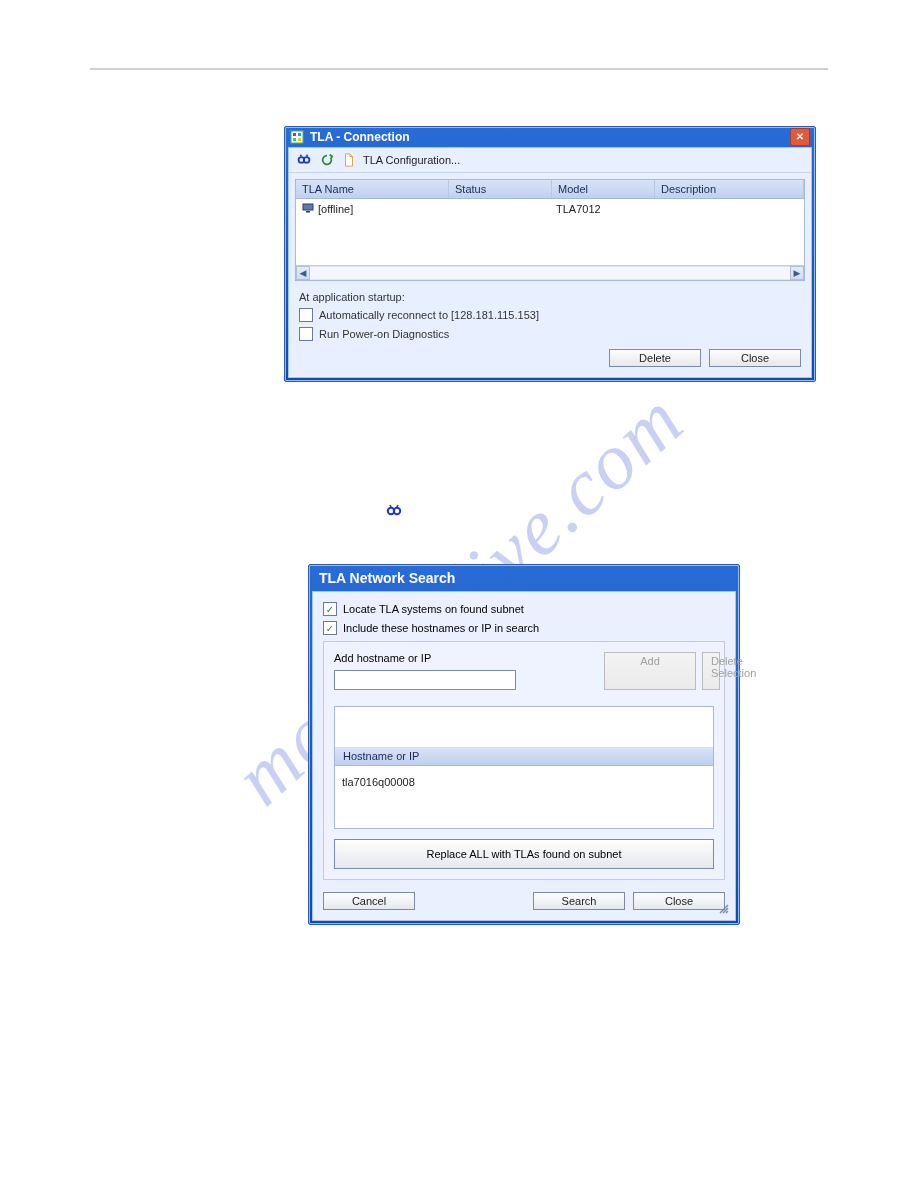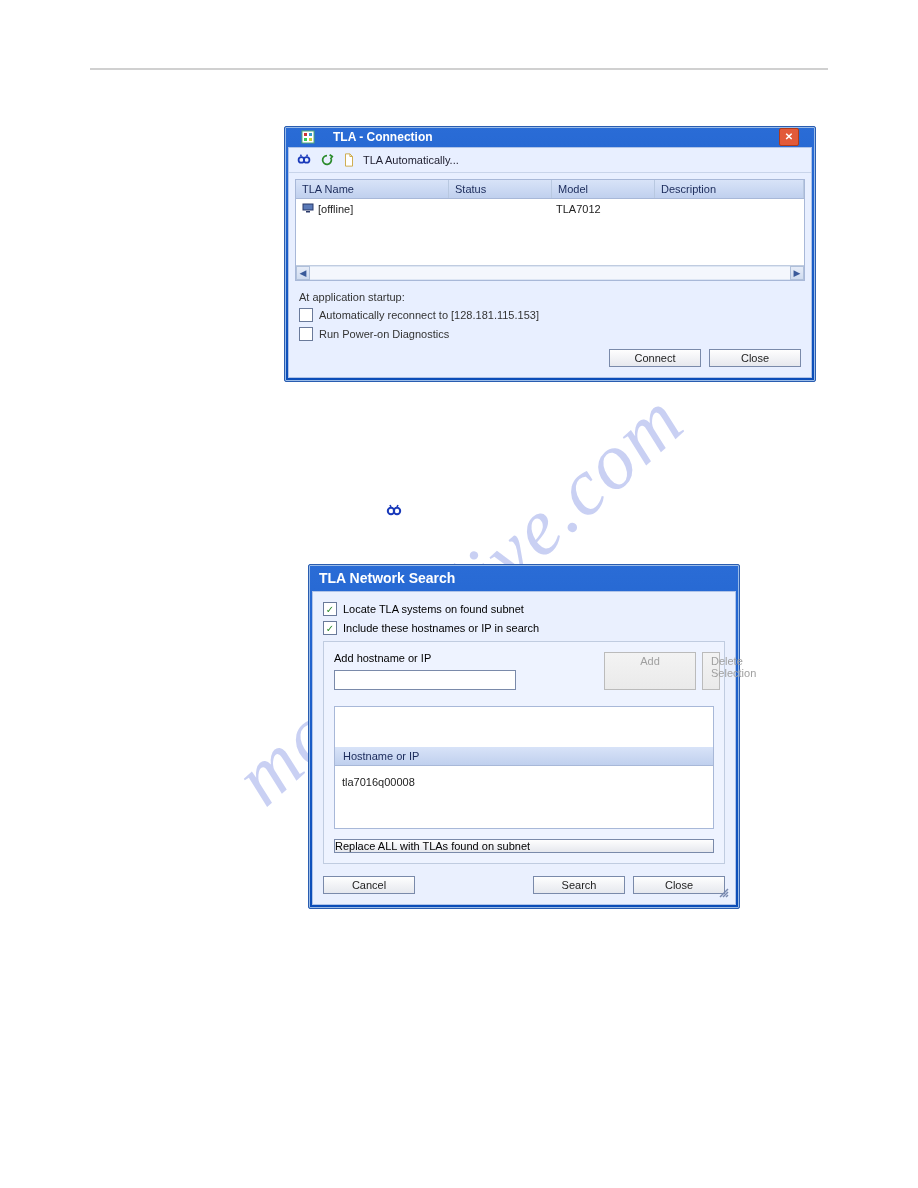--- a/index.html
+++ b/index.html
@@ -27,25 +27,24 @@
     width: 530px;
     background: linear-gradient(#2a6cd6, #0b4db8);
     border: 1px solid #2a5db0;
     box-shadow: 0 0 0 1px #9bbce8 inset;
     border-radius: 2px;
   }
   .titlebar {
     height: 20px;
     display: flex;
     align-items: center;
-    padding: 0 16px;
+    padding: 0 5px;
     color: #fff;
     font-weight: bold;
     font-size: 12px;
-    gap: 12px;
   }
   .titleicon {
     width: 14px;
     height: 14px;
     margin-right: 6px;
     display: inline-block;
   }
   .closebtn {
     margin-left: auto;
     width: 18px;
@@ -251,21 +250,22 @@
     color: #1a2a5a;
     margin-top: 40px;
   }
   .listcell {
     padding: 10px 8px 40px 7px;
     color: #222;
   }
   .btnwide {
     border: 1px solid #7a8aaa;
     background: linear-gradient(#fefefe, #e6e8ee);
-    padding: 0;
+    padding: 8px;
+    text-align: center;
     margin-top: 10px;
   }
   .w2-btnrow {
     display: flex;
     gap: 8px;
     margin-top: 12px;
   }
   .w2-btnrow .spacer { flex: 1; }
   .resize-grip {
     position: absolute;
@@ -311,21 +311,21 @@
             <path d="M8 3a5 5 0 1 0 4.9 4" fill="none" stroke="#2a8a2a" stroke-width="2"></path>
             <path d="M11 2l3 2-2 3" fill="none" stroke="#2a8a2a" stroke-width="2"></path>
           </svg>
       </span>
       <span class="toolicon">
         <svg viewBox="0 0 16 16" width="14" height="14">
             <path d="M4 1h5l3 3v11H4z" fill="#fff" stroke="#c9a33a" stroke-width="1"></path>
             <path d="M9 1v3h3" fill="none" stroke="#c9a33a"></path>
           </svg>
       </span>
-      <span style="color:#223">TLA Automatically...</span>
+      <span style="color:#223">TLA Configuration...</span>
     </div>
 
     <div class="grid-wrap">
       <div class="grid-head">
         <div style="width:140px">TLA Name</div>
         <div style="width:90px">Status</div>
         <div style="width:90px">Model</div>
         <div style="flex:1">Description</div>
       </div>
       <div class="grid-row">
@@ -354,21 +354,21 @@
       <div class="startup-row">
         <span class="chk"></span>
         <span>Automatically reconnect to [128.181.115.153]</span>
       </div>
       <div class="startup-row">
         <span class="chk"></span>
         <span>Run Power-on Diagnostics</span>
       </div>
     </div>
     <div class="btnrow">
-      <div class="btn">Connect</div>
+      <div class="btn">Delete</div>
       <div class="btn">Close</div>
     </div>
   </div>
 </div>
 
 <div class="inline-icon-area">
   <span class="binoc">
     <svg viewBox="0 0 16 16" width="16" height="16">
         <circle cx="5" cy="9" r="3.2" fill="none" stroke="#1a3aba" stroke-width="2"></circle>
         <circle cx="11" cy="9" r="3.2" fill="none" stroke="#1a3aba" stroke-width="2"></circle>

